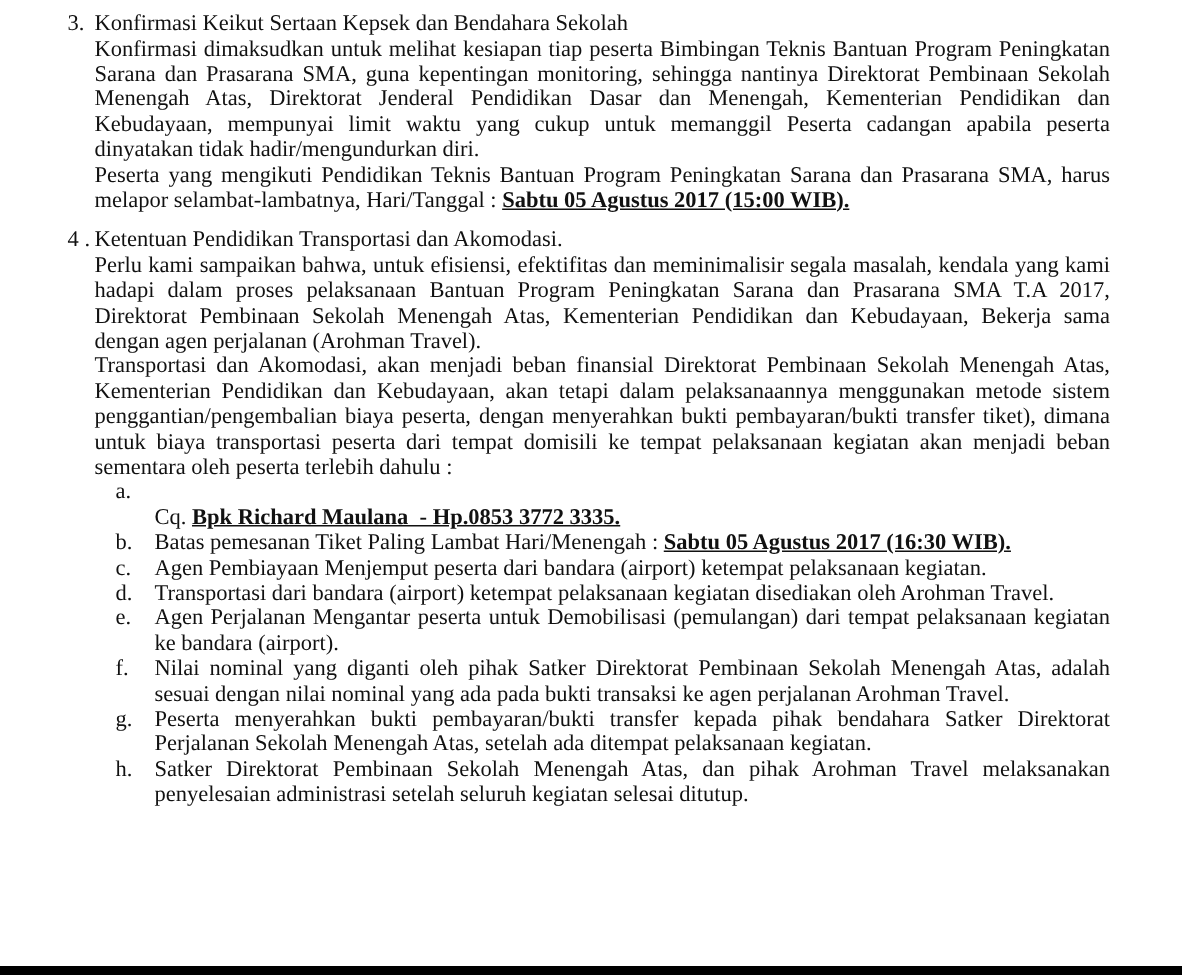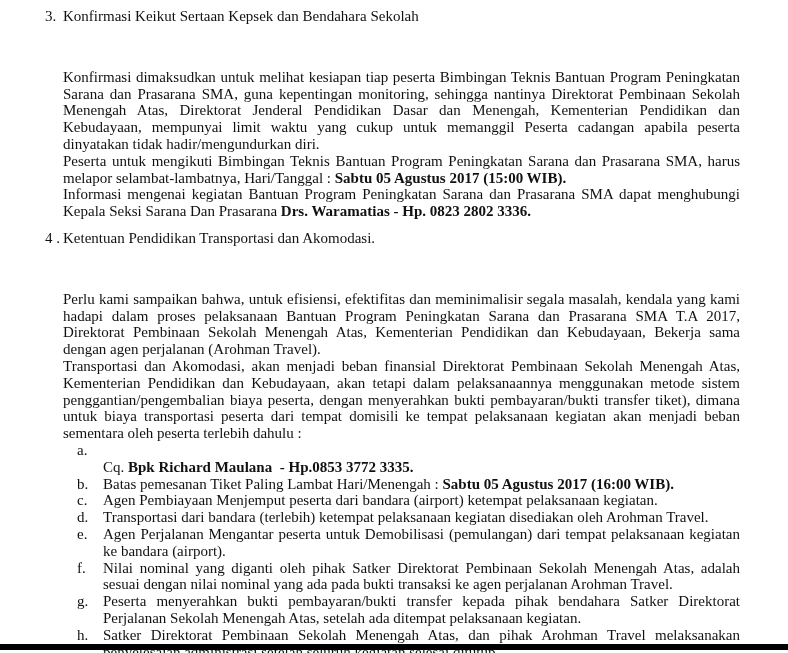--- a/index.html
+++ b/index.html
@@ -11,75 +11,74 @@
     overflow: hidden;
   }
   .page { position: relative; width: 788px; height: 653px; background: #ffffff; }
   .content {
     position: absolute; top: 8px; left: 45px; width: 695px;
     font-size: 15px; line-height: 16.8px;
   }
   .section-head { display: flex; }
   .marker { width: 18px; flex: none; white-space: nowrap; }
   .heading { flex: 1; }
-  .sec-body { margin-left: 18px; margin-top: 44px; }
+  .sec-body { margin-left: 18px; }
   p.just { margin: 0; text-align: justify; }
   .gap-top { margin-top: 17px; }
   .section-4 { margin-top: 10px; }
   .subitem { display: flex; }
   .subletter { width: 26px; flex: none; margin-left: 14px; }
   .subtext { flex: 1; text-align: justify; }
-  .bold { font-weight: bold; }
+  .bold { font-weight: bold; text-decoration: underline; }
   .bottom-bar {
     position: absolute; left: 0; bottom: 3px;
     width: 788px; height: 6px;
   }
 </style>
 </head>
 <body>
 
 <div class="page">
   <div class="content">
 
     <section>
       <div class="section-head">
         <span class="marker">3.</span>
         <span class="heading">Konfirmasi Keikut Sertaan Kepsek dan Bendahara Sekolah</span>
       </div>
       <div class="sec-body">
         <p class="just"><span>Konfirmasi dimaksudkan untuk melihat kesiapan tiap peserta Bimbingan Teknis Bantuan Program Peningkatan Sarana dan Prasarana SMA, guna kepentingan monitoring, sehingga nantinya Direktorat Pembinaan Sekolah Menengah Atas, Direktorat Jenderal Pendidikan Dasar dan Menengah, Kementerian Pendidikan dan Kebudayaan, mempunyai limit waktu yang cukup untuk memanggil Peserta cadangan apabila peserta dinyatakan tidak hadir/mengundurkan diri.</span></p>
-        <p class="just gap-top"><span>Peserta untuk mengikuti Bimbingan Teknis Bantuan Program Peningkatan Sarana dan Prasarana SMA, harus melapor selambat-lambatnya, Hari/Tanggal : </span><span class="bold">Sabtu 05 Agustus 2017 (15:00 WIB).</span></p>
-        <p class="just"><span>Informasi mengenai kegiatan Bantuan Program Peningkatan Sarana dan Prasarana SMA dapat menghubungi Kepala Seksi Sarana Dan Prasarana </span><span class="bold">Drs. Waramatias - Hp. 0823 2802 3336.</span></p>
+        <p class="just gap-top"><span>Peserta yang mengikuti Pendidikan Teknis Bantuan Program Peningkatan Sarana dan Prasarana SMA, harus melapor selambat-lambatnya, Hari/Tanggal : </span><span class="bold">Sabtu 05 Agustus 2017 (15:00 WIB).</span></p>
       </div>
     </section>
 
     <section class="section-4">
       <div class="section-head">
         <span class="marker">4 .</span>
         <span class="heading">Ketentuan Pendidikan Transportasi dan Akomodasi.</span>
       </div>
       <div class="sec-body">
         <p class="just"><span>Perlu kami sampaikan bahwa, untuk efisiensi, efektifitas dan meminimalisir segala masalah, kendala yang kami hadapi dalam proses pelaksanaan Bantuan Program Peningkatan Sarana dan Prasarana SMA T.A 2017, Direktorat Pembinaan Sekolah Menengah Atas, Kementerian Pendidikan dan Kebudayaan, Bekerja sama dengan agen perjalanan (Arohman Travel).</span></p>
         <p class="just"><span>Transportasi dan Akomodasi, akan menjadi beban finansial Direktorat Pembinaan Sekolah Menengah Atas, Kementerian Pendidikan dan Kebudayaan, akan tetapi dalam pelaksanaannya menggunakan metode sistem penggantian/pengembalian biaya peserta, dengan menyerahkan bukti pembayaran/bukti transfer tiket), dimana untuk biaya transportasi peserta dari tempat domisili ke tempat pelaksanaan kegiatan akan menjadi beban sementara oleh peserta terlebih dahulu :</span></p>
 
         <div class="subitem">
           <span class="subletter">a.</span>
           <div class="subtext"><br><span>Cq. </span><span class="bold">Bpk Richard Maulana&nbsp; - Hp.0853 3772 3335.</span></div>
         </div>
         <div class="subitem">
           <span class="subletter">b.</span>
-          <div class="subtext"><span>Batas pemesanan Tiket Paling Lambat Hari/Menengah : </span><span class="bold">Sabtu 05 Agustus 2017 (16:00 WIB).</span></div>
+          <div class="subtext"><span>Batas pemesanan Tiket Paling Lambat Hari/Menengah : </span><span class="bold">Sabtu 05 Agustus 2017 (16:30 WIB).</span></div>
         </div>
         <div class="subitem">
           <span class="subletter">c.</span>
           <div class="subtext"><span>Agen Pembiayaan Menjemput peserta dari bandara (airport) ketempat pelaksanaan kegiatan.</span></div>
         </div>
         <div class="subitem">
           <span class="subletter">d.</span>
-          <div class="subtext"><span>Transportasi dari bandara (terlebih) ketempat pelaksanaan kegiatan disediakan oleh Arohman Travel.</span></div>
+          <div class="subtext"><span>Transportasi dari bandara (airport) ketempat pelaksanaan kegiatan disediakan oleh Arohman Travel.</span></div>
         </div>
         <div class="subitem">
           <span class="subletter">e.</span>
           <div class="subtext"><span>Agen Perjalanan Mengantar peserta untuk Demobilisasi (pemulangan) dari tempat pelaksanaan kegiatan ke bandara (airport).</span></div>
         </div>
         <div class="subitem">
           <span class="subletter">f.</span>
           <div class="subtext"><span>Nilai nominal yang diganti oleh pihak Satker Direktorat Pembinaan Sekolah Menengah Atas, adalah sesuai dengan nilai nominal yang ada pada bukti transaksi ke agen perjalanan Arohman Travel.</span></div>
         </div>
         <div class="subitem">

